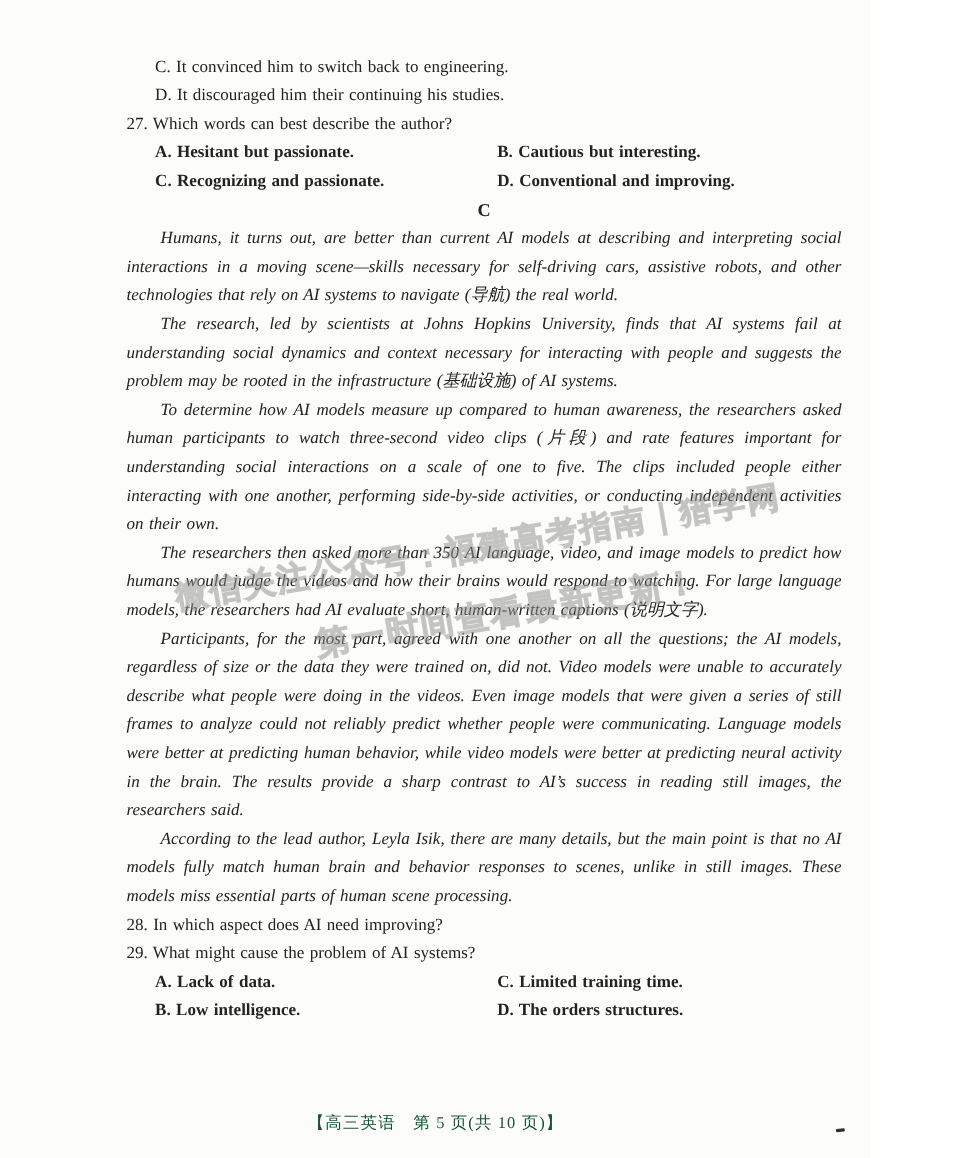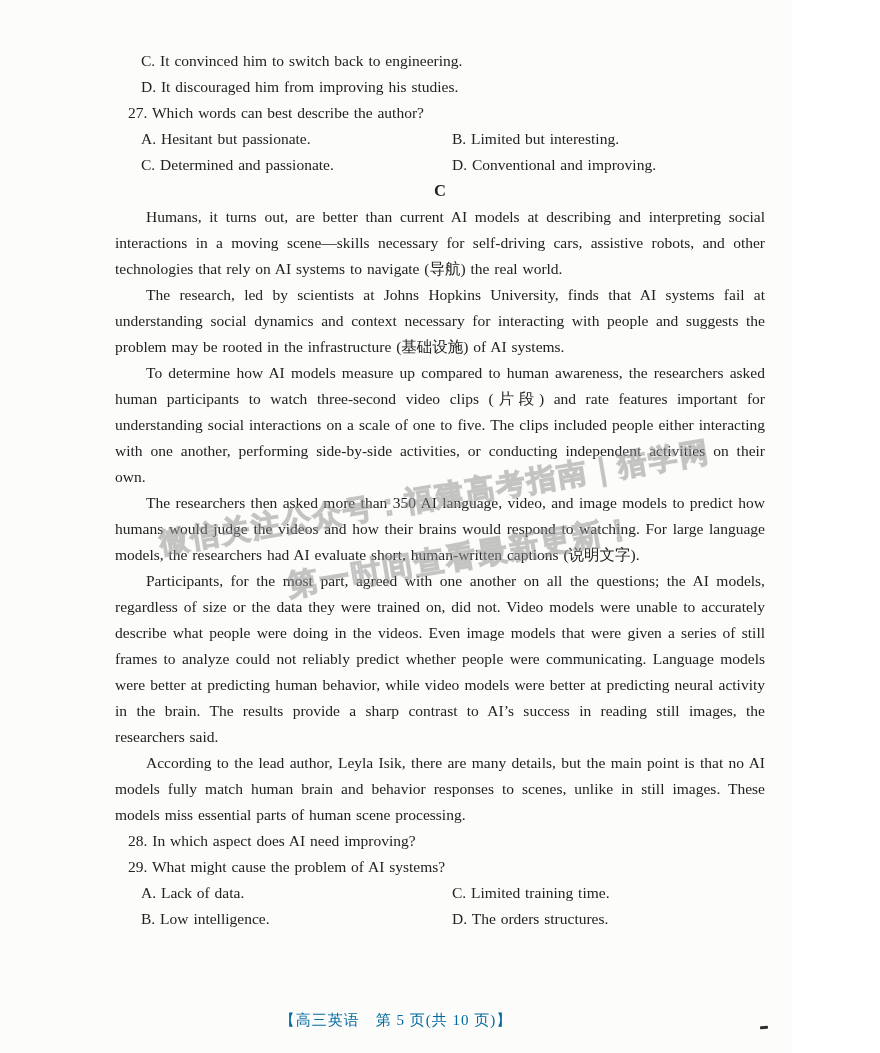--- a/index.html
+++ b/index.html
@@ -23,44 +23,45 @@
     width: 650px;
     font-size: 15.5px;
     line-height: 26px;
     word-spacing: 1px;
   }
   .opt-line {
     padding-left: 26px;
   }
   .q-stem {
     padding-left: 0;
-    margin-left: 13px;
   }
   .opts-grid {
     display: grid;
     grid-template-columns: 311px 1fr;
     padding-left: 26px;
+    font-weight: bold;
   }
   .section-head {
     text-align: center;
     font-weight: bold;
     font-size: 16.5px;
   }
   .para {
     text-align: justify;
     text-indent: 2em;
+    font-style: italic;
   }
   .footer {
     position: absolute;
     left: 0;
     top: 1011px;
     width: 100%;
     text-align: center;
     font-size: 15px;
-    color: #0369a1;
+    color: #14532d;
     letter-spacing: 1px;
   }
   .wm {
     position: absolute;
     font-family: "Liberation Sans", sans-serif;
     font-weight: bold;
     white-space: nowrap;
     color: rgba(140, 140, 140, 0.10);
     -webkit-text-stroke: 1.3px rgba(150, 150, 150, 0.50);
     letter-spacing: 2px;
@@ -92,27 +93,27 @@
   }
 </style>
 </head>
 <body>
 
 <div class="page">
 
   <div class="content">
 
     <div class="opt-line">C. It convinced him to switch back to engineering.</div>
-    <div class="opt-line">D. It discouraged him from improving his studies.</div>
+    <div class="opt-line">D. It discouraged him their continuing his studies.</div>
 
     <div class="q-stem">27. Which words can best describe the author?</div>
     <div class="opts-grid">
       <div>A. Hesitant but passionate.</div>
-      <div>B. Limited but interesting.</div>
-      <div>C. Determined and passionate.</div>
+      <div>B. Cautious but interesting.</div>
+      <div>C. Recognizing and passionate.</div>
       <div>D. Conventional and improving.</div>
     </div>
 
     <div class="section-head">C</div>
 
     <div class="para">Humans, it turns out, are better than current AI models at describing and interpreting social interactions in a moving scene—skills necessary for self-driving cars, assistive robots, and other technologies that rely on AI systems to navigate (导航) the real world.</div>
     <div class="para">The research, led by scientists at Johns Hopkins University, finds that AI systems fail at understanding social dynamics and context necessary for interacting with people and suggests the problem may be rooted in the infrastructure (基础设施) of AI systems.</div>
     <div class="para">To determine how AI models measure up compared to human awareness, the researchers asked human participants to watch three-second video clips (片段) and rate features important for understanding social interactions on a scale of one to five. The clips included people either interacting with one another, performing side-by-side activities, or conducting independent activities on their own.</div>
     <div class="para">The researchers then asked more than 350 AI language, video, and image models to predict how humans would judge the videos and how their brains would respond to watching. For large language models, the researchers had AI evaluate short, human-written captions (说明文字).</div>
     <div class="para">Participants, for the most part, agreed with one another on all the questions; the AI models, regardless of size or the data they were trained on, did not. Video models were unable to accurately describe what people were doing in the videos. Even image models that were given a series of still frames to analyze could not reliably predict whether people were communicating. Language models were better at predicting human behavior, while video models were better at predicting neural activity in the brain. The results provide a sharp contrast to AI’s success in reading still images, the researchers said.</div>

